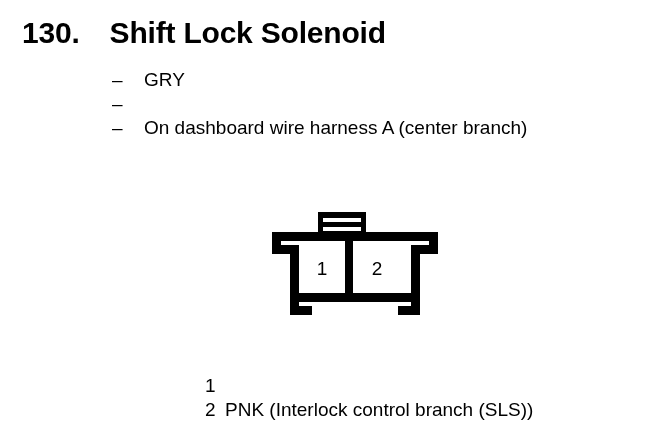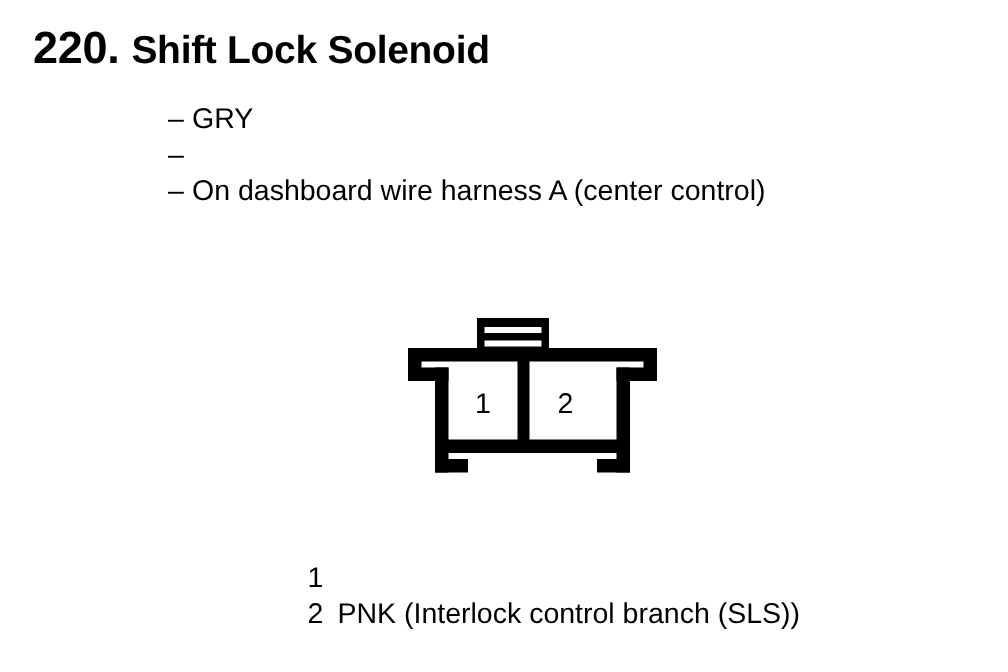--- a/index.html
+++ b/index.html
@@ -32,23 +32,23 @@
     display: flex;
     align-items: baseline;
     white-space: nowrap;
   }
   .heading-number {
     font-size: 30px;
     font-weight: bold;
     letter-spacing: -0.2px;
   }
   .heading-title {
-    font-size: 26px;
+    font-size: 30px;
     font-weight: bold;
-    margin-left: 8px;
+    margin-left: 30px;
     letter-spacing: -0.2px;
   }
 
   
   .notes {
     position: absolute;
     left: 112px;
     top: 68px;
   }
   .note-line {
@@ -58,20 +58,21 @@
     display: flex;
     align-items: baseline;
   }
   .note-dash {
     display: inline-block;
     width: 16px;
     flex: none;
   }
   .note-text {
     display: inline-block;
+    margin-left: 16px;
   }
 
   
   .connector-wrap {
     position: absolute;
     left: 265px;
     top: 200px;
     width: 180px;
     height: 130px;
   }
@@ -106,35 +107,35 @@
   .legend-desc {
     display: inline-block;
   }
 </style>
 </head>
 <body>
 
 <div class="page">
 
   <div class="heading">
-    <span class="heading-number">220.</span>
+    <span class="heading-number">130.</span>
     <span class="heading-title">Shift Lock Solenoid</span>
   </div>
 
   <div class="notes">
     <div class="note-line">
       <span class="note-dash">–</span>
       <span class="note-text">GRY</span>
     </div>
     <div class="note-line">
       <span class="note-dash">–</span>
     </div>
     <div class="note-line">
       <span class="note-dash">–</span>
-      <span class="note-text">On dashboard wire harness A (center control)</span>
+      <span class="note-text">On dashboard wire harness A (center branch)</span>
     </div>
   </div>
 
   <div class="connector-wrap">
     <svg class="connector-svg" width="180" height="130" viewBox="0 0 180 130" xmlns="http://www.w3.org/2000/svg">
 
       <g>
         <rect x="53" y="12" width="48" height="26" fill="#000000"></rect>
         <rect x="58" y="18" width="38" height="4" fill="#ffffff"></rect>
         <rect x="58" y="27" width="38" height="4" fill="#ffffff"></rect>

